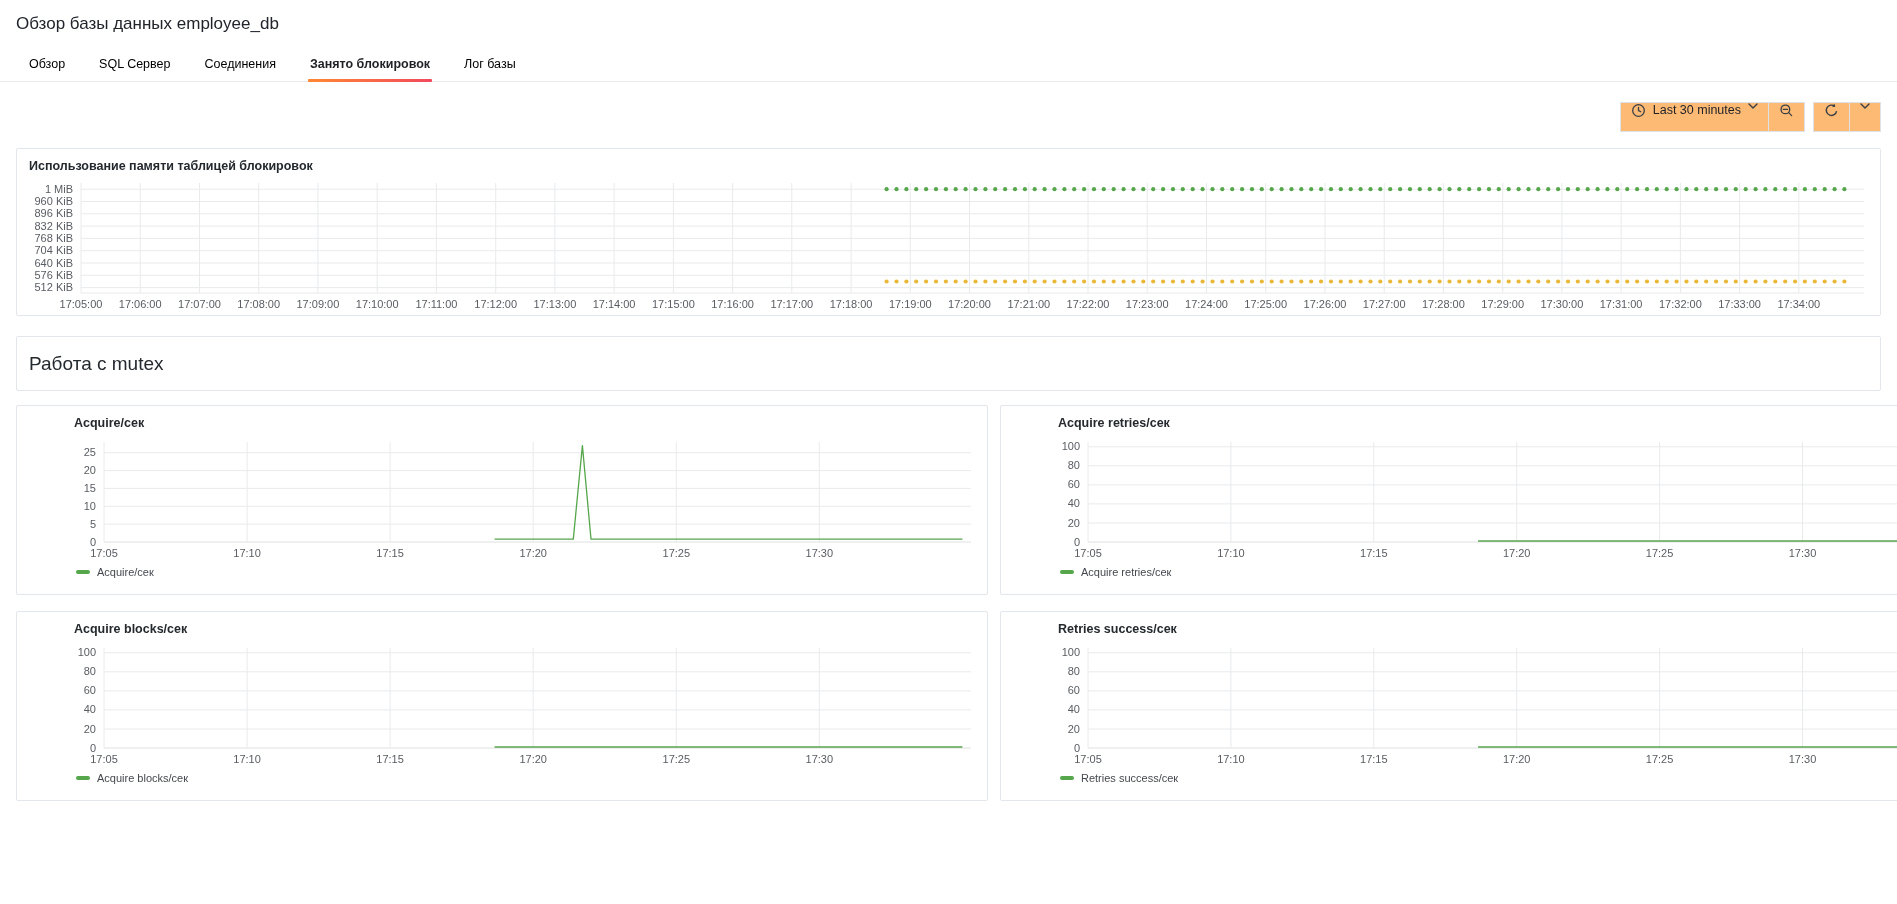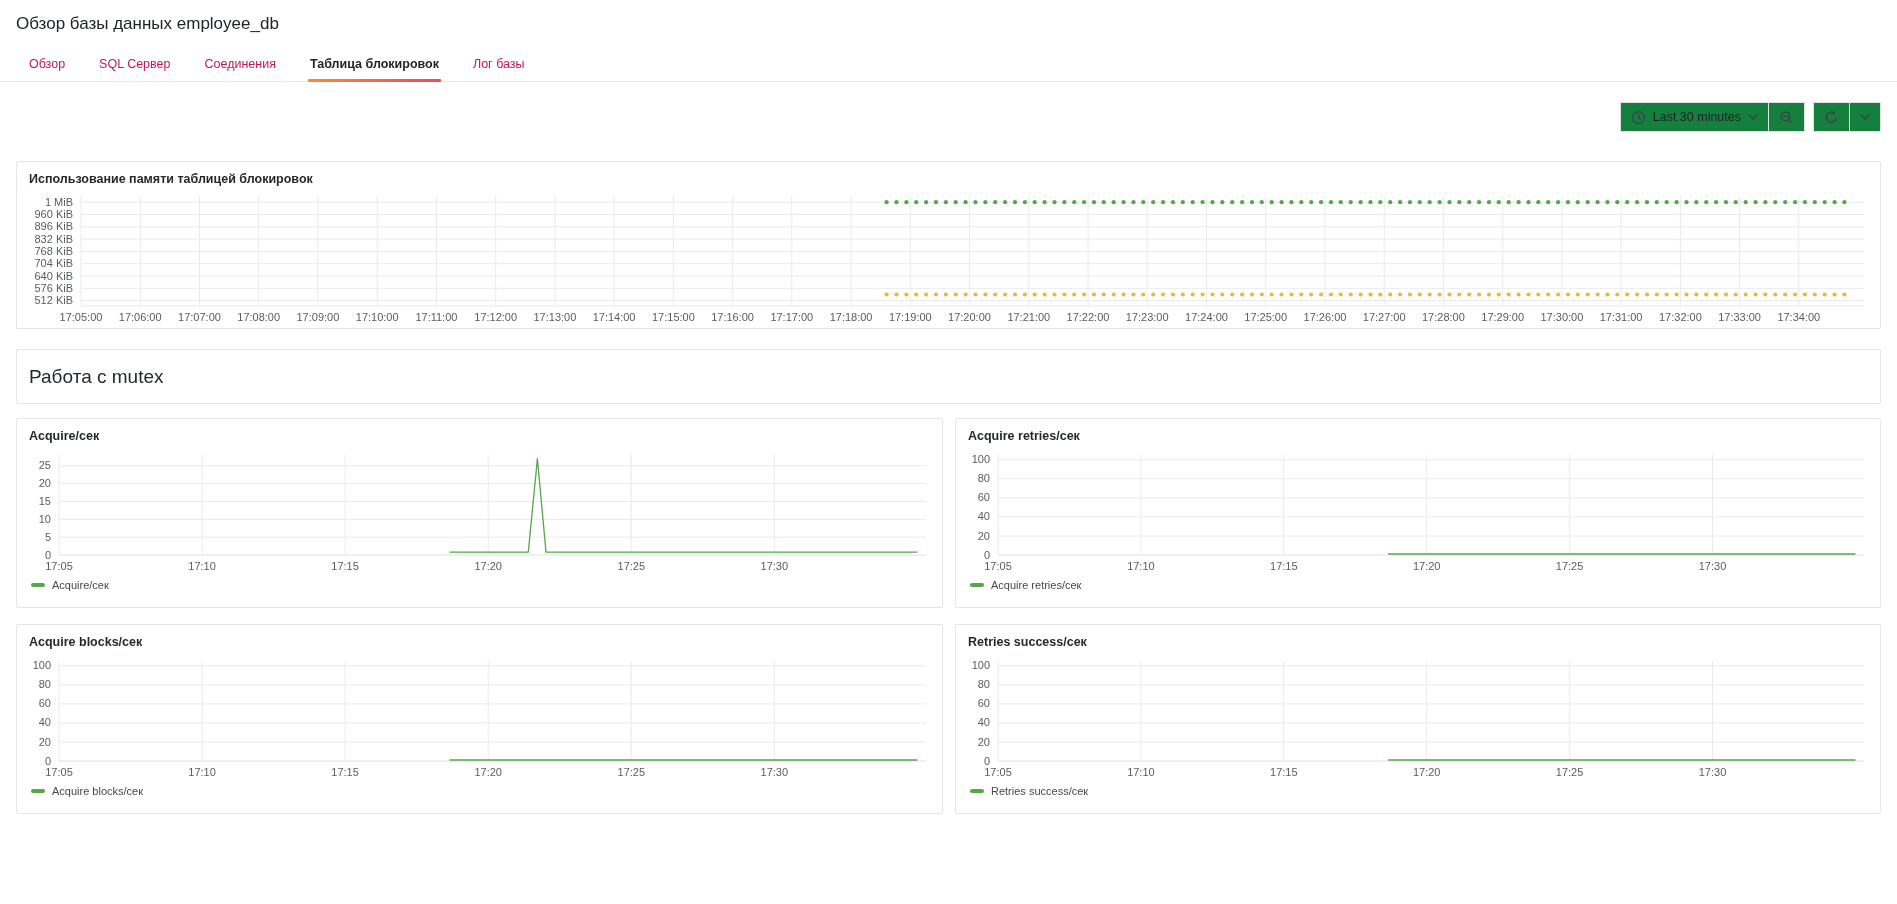--- a/index.html
+++ b/index.html
@@ -4,66 +4,66 @@
 <style>
   * { margin:0; padding:0; box-sizing:border-box; }
   html,body { background:#ffffff; font-family:"Liberation Sans", sans-serif; color:#24292e; }
   body { width:1897px; min-height:904px; }
 
   .page-header { padding:14px 16px 0 16px; }
   .page-title { font-size:17px; font-weight:500; color:#21252b; }
   .page-subtitle { font-size:12px; color:#757a80; margin-top:7px; }
 
   .tab-bar { display:flex; gap:30px; margin-top:16px; padding:0 16px 0 27px; border-bottom:1px solid #e8e9eb; }
-  .tab { position:relative; font-size:12.5px; color:#be185d; padding:7px 2px 10px 2px; cursor:pointer; white-space:nowrap; }
+  .tab { position:relative; font-size:12.5px; color:#000000; padding:7px 2px 10px 2px; cursor:pointer; white-space:nowrap; }
   .tab.active { color:#1e2126; font-weight:700; }
   .tab.active::after { content:""; position:absolute; left:0; right:0; bottom:-1px; height:3px; border-radius:1px;
         background:linear-gradient(90deg,#ff8833 0%,#f2495c 100%); }
 
   .toolbar { display:flex; justify-content:flex-end; align-items:center; padding:20px 16px 12px 16px; }
   .btn-group { display:inline-flex; }
   .btn-group + .btn-group { margin-left:8px; }
-  .btn { display:inline-flex; align-items:center; gap:7px; height:30px; padding:0 10px;
-         background:#15803d; border:1px solid #dee1e6; color:#1e2126; font-size:12.5px; font-weight:500;
+  .btn { display:inline-flex; align-items:flex-start; gap:7px; height:30px; padding:0 10px;
+         background:#fdba74; border:1px solid #dee1e6; color:#1e2126; font-size:12.5px; font-weight:500;
          cursor:pointer; user-select:none; }
   .btn + .btn { border-left:0; }
   .btn svg { display:block; }
   .icon { color:#3a3f45; }
 
   .panel { background:#fff; border:1px solid #e3e6ea; border-radius:2px; }
-  .panel-wide { margin:17px 16px 20px 16px; }
+  .panel-wide { margin:4px 16px 20px 16px; }
   .panel-title { padding:10px 12px 2px 12px; font-size:12.5px; font-weight:600; color:#24292e; }
   .chart { width:100%; }
   .chart-lg { height:140px; }
   .chart-sm { height:132px; }
   .legend { display:flex; gap:18px; align-items:center; margin:2px 0 9px 14px; }
   .legend-item { display:inline-flex; align-items:center; gap:7px; cursor:pointer; }
   .legend-swatch { width:14px; height:4px; border-radius:2px; display:inline-block; }
   .legend-label { font-size:11px; color:#44484e; }
 
   .section-row { margin:0 16px 14px 16px; height:55px; display:flex; align-items:center; padding-left:12px; }
   .section-title { font-size:19px; color:#24292e; font-weight:400; }
 
   .panel-grid { display:grid; grid-template-columns:1fr 1fr; gap:16px 12px; margin:0 16px 16px 16px; }
-  .panel-grid .panel { height:190px; }
+  .panel-grid .panel { height:190px;padding-left:45px; }
 
   svg text { font-family:"Liberation Sans", sans-serif; font-size:11px; fill:#585c62; }
 </style>
 </head>
 <body>
 
 <header class="page-header">
   <h1 class="page-title">Обзор базы данных employee_db</h1>
 </header>
 
 <nav class="tab-bar" id="tab-bar">
     <div class="tab">Обзор</div>
     <div class="tab">SQL Сервер</div>
     <div class="tab">Соединения</div>
-    <div class="tab active">Таблица блокировок</div>
+    <div class="tab active">Занято блокировок</div>
     <div class="tab">Лог базы</div>
   </nav>
 
 <div class="toolbar">
   <div class="btn-group">
     <button class="btn">
       <span class="icon">
         <svg width="15" height="15" viewBox="0 0 16 16">
             <circle cx="8" cy="8" r="6.2" fill="none" stroke="currentColor" stroke-width="1.4"></circle>
             <path d="M8 4.6V8l2.4 1.3" fill="none" stroke="currentColor" stroke-width="1.4" stroke-linecap="round"></path>

